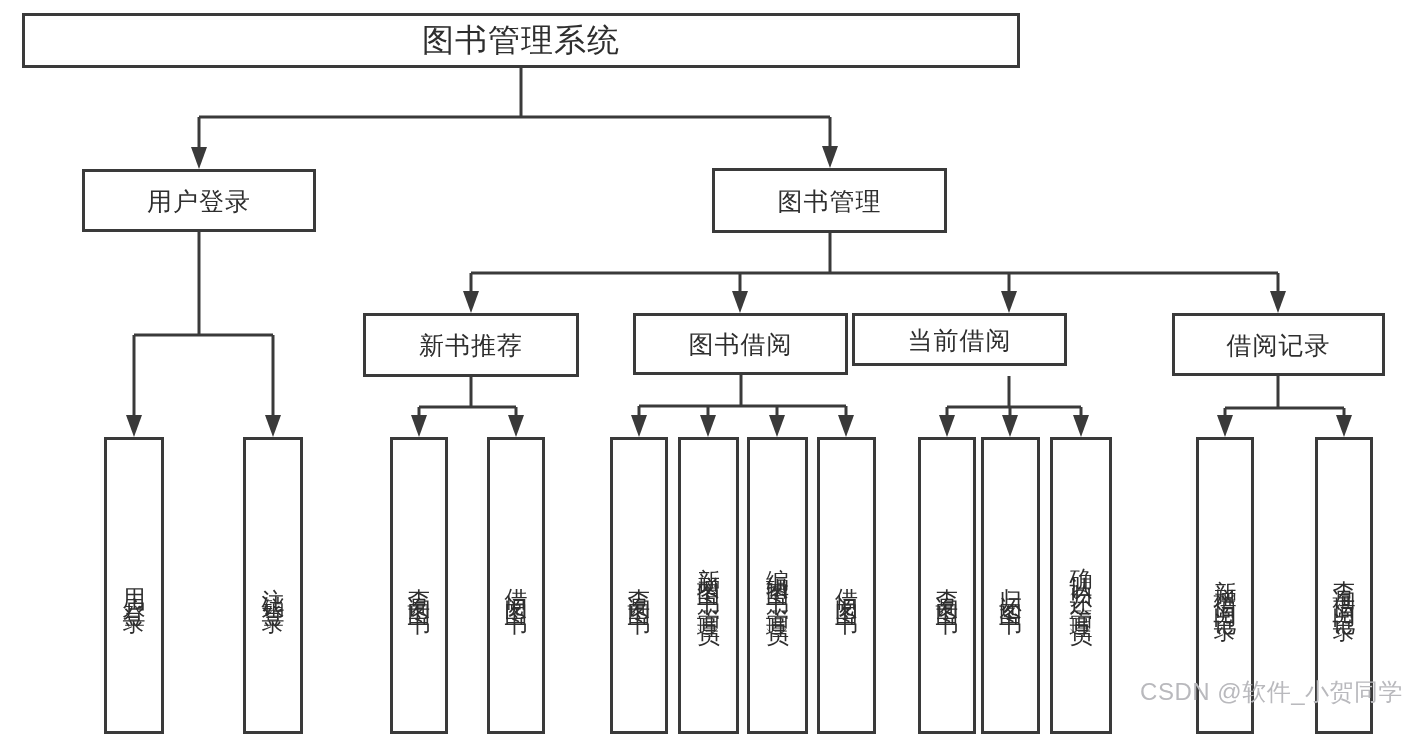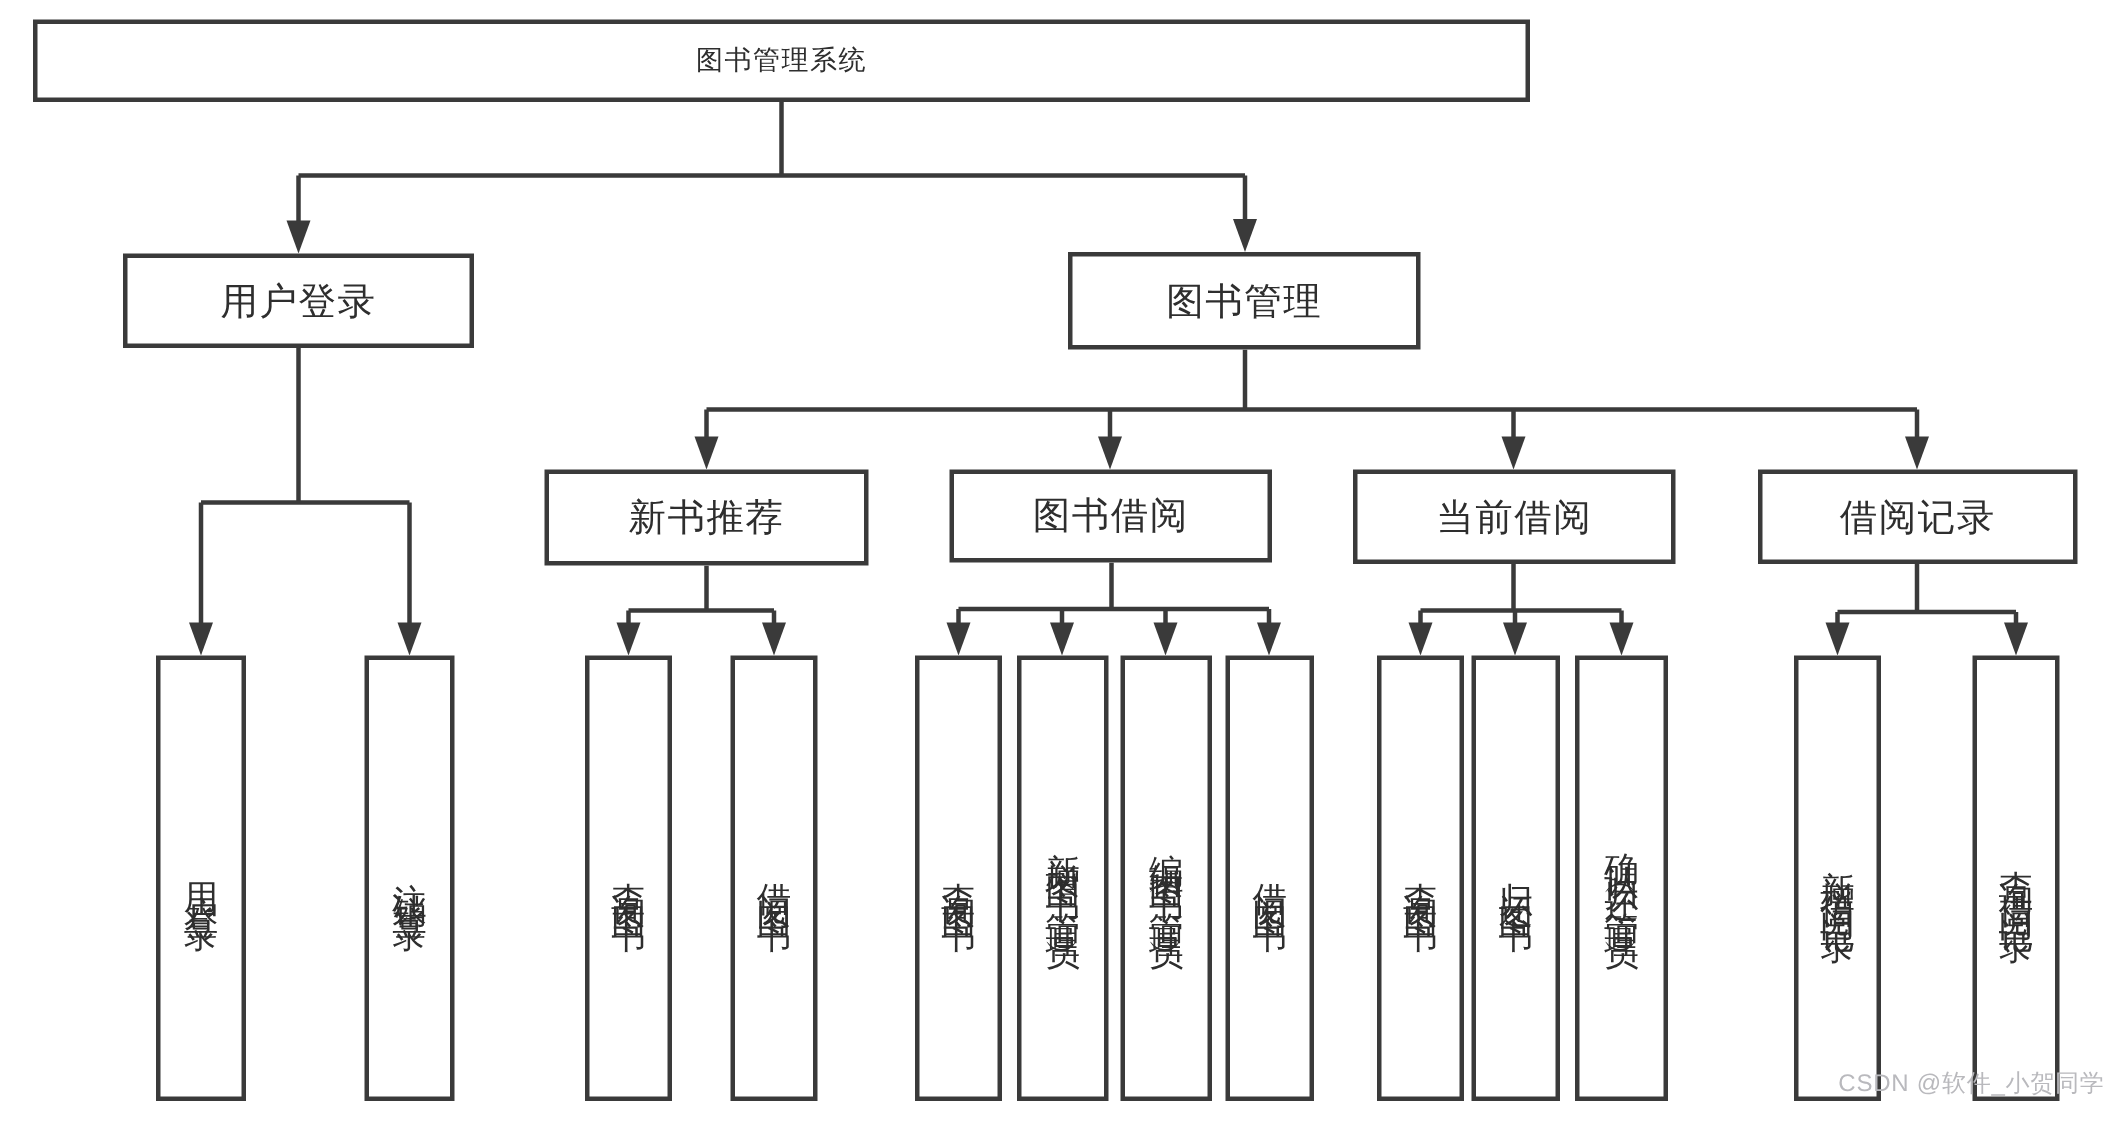--- a/index.html
+++ b/index.html
@@ -16,28 +16,28 @@
   .wires{position:absolute;left:0;top:0;width:1405px;height:747px;}
   .wires path{stroke:var(--line);stroke-width:3;fill:none;}
   .wires polygon{fill:var(--line);stroke:none;}
   .node{
     position:absolute;box-sizing:border-box;border:3px solid var(--line);
     background:var(--background);color:var(--text);
     display:flex;align-items:center;justify-content:center;
     text-align:center;line-height:1.2;
   }
   .h{font-size:25px;letter-spacing:1px;}
-  .root{font-size:18px;letter-spacing:1px;}
+  .root{font-size:32px;letter-spacing:1px;}
   .v{
     writing-mode:vertical-rl;text-orientation:mixed;
     font-size:23px;letter-spacing:8px;line-height:1;padding:6px 0;
   }
   .watermark{
-    position:absolute;right:2px;top:712px;z-index:5;
-    font-size:16px;color:var(--watermark);letter-spacing:0.5px;white-space:nowrap;
+    position:absolute;right:2px;top:676px;z-index:5;
+    font-size:24px;color:var(--watermark);letter-spacing:0.5px;white-space:nowrap;
   }
 </style>
 </head>
 <body>
 
 <div class="canvas">
 
   <svg class="wires" width="1405" height="747" viewBox="0 0 1405 747" xmlns="http://www.w3.org/2000/svg">
     <g>
       <path d="M521 68 V117"></path>
@@ -110,21 +110,21 @@
   <div class="node h root" style="left:22px;top:13px;width:998px;height:55px;">图书管理系统</div>
 
   <div class="node h" style="left:82px;top:169px;width:234px;height:63px;">用户登录</div>
 
   <div class="node h" style="left:712px;top:168px;width:235px;height:65px;">图书管理</div>
 
   <div class="node h" style="left:633px;top:313px;width:215px;height:62px;">图书借阅</div>
 
   <div class="node h" style="left:363px;top:313px;width:216px;height:64px;">新书推荐</div>
 
-  <div class="node h" style="left:902px;top:313px;width:215px;height:63px;">当前借阅</div>
+  <div class="node h" style="left:852px;top:313px;width:215px;height:53px;">当前借阅</div>
 
   <div class="node h" style="left:1172px;top:313px;width:213px;height:63px;">借阅记录</div>
 
   <div class="node v" style="left:104px;top:437px;width:60px;height:297px;">用户登录</div>
 
   <div class="node v" style="left:243px;top:437px;width:60px;height:297px;">注销登录</div>
 
   <div class="node v" style="left:390px;top:437px;width:58px;height:297px;">查询图书</div>
 
   <div class="node v" style="left:487px;top:437px;width:58px;height:297px;">借阅图书</div>

